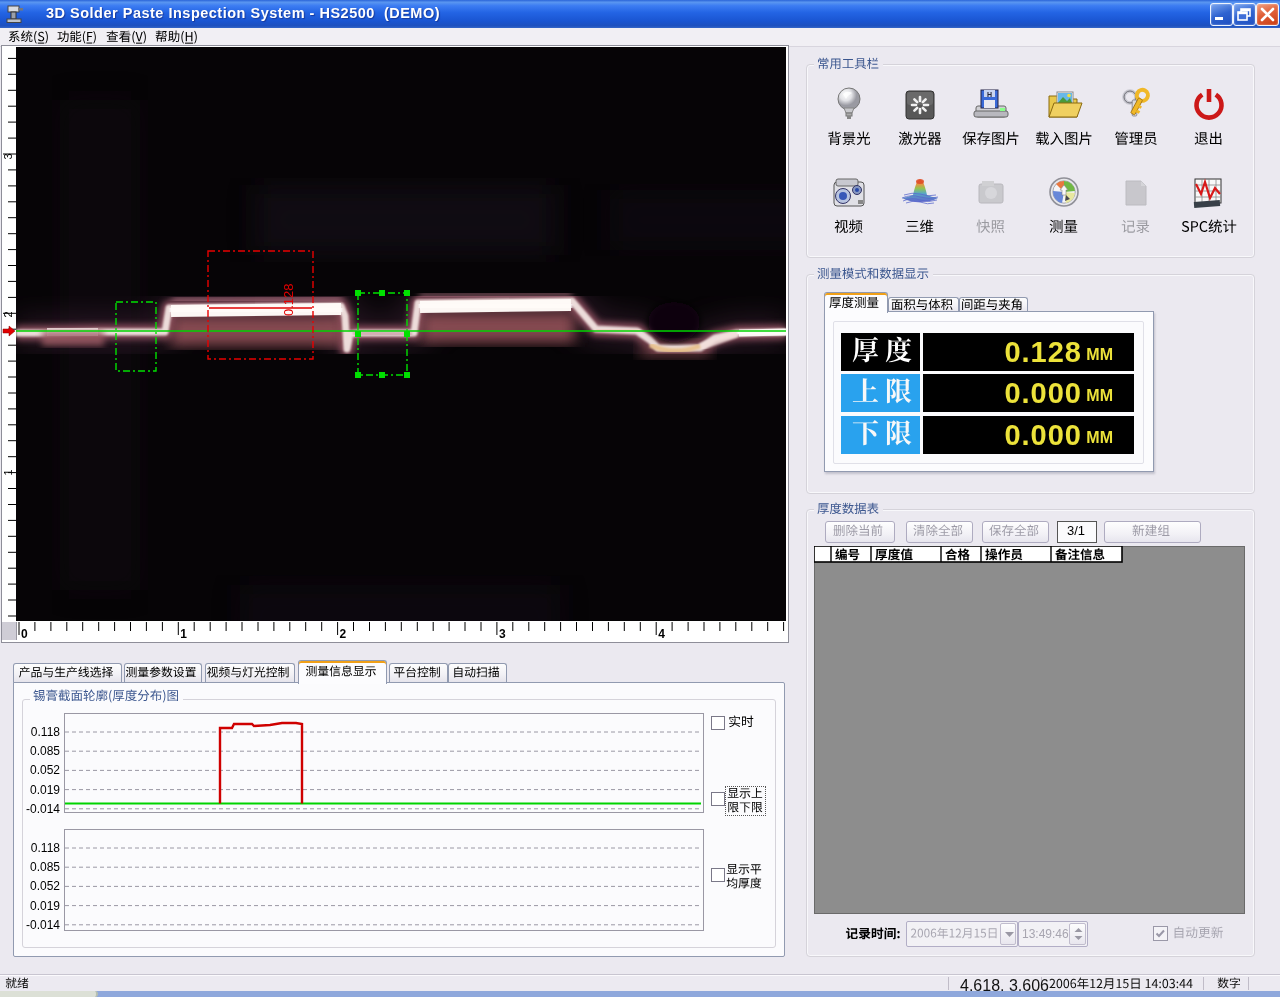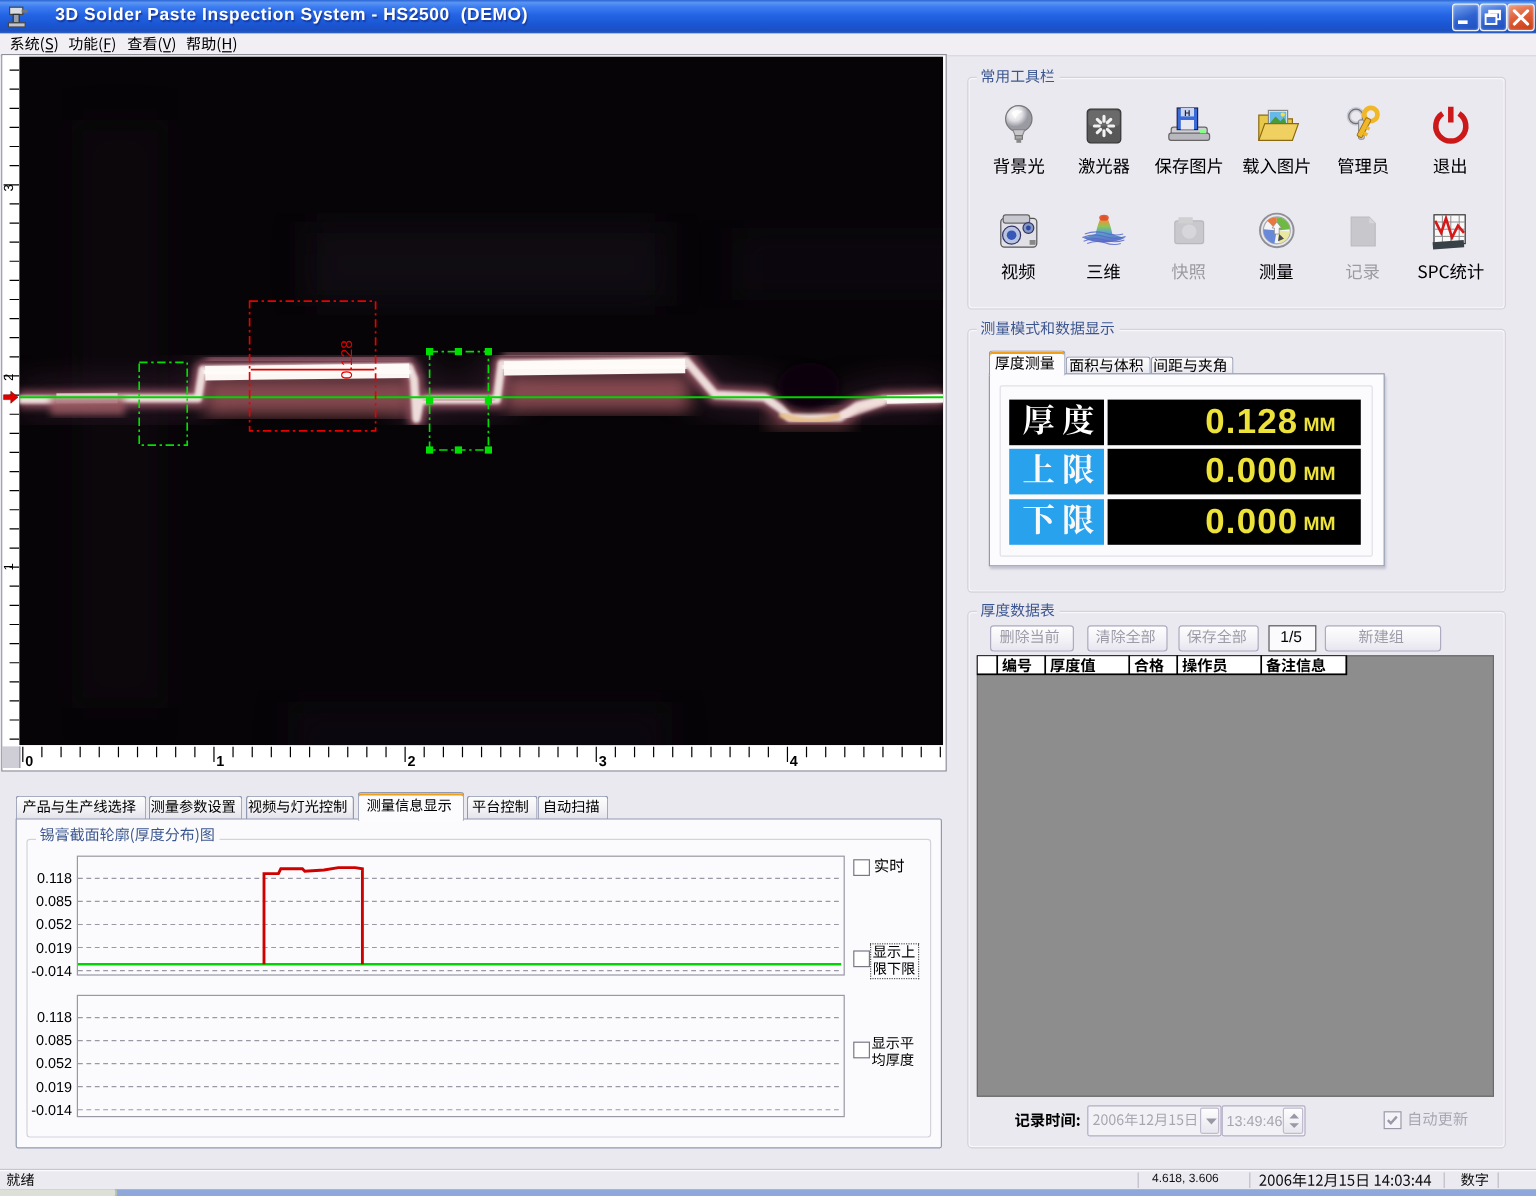--- a/index.html
+++ b/index.html
@@ -97,21 +97,21 @@
         <path transform="translate(1000,0)" d="M45 53 59 -18C151 5 272 36 388 66L381 129C256 100 129 70 45 53ZM867 786C847 744 824 704 799 665V720H664V840H593V720H429V653H593V527H377V459H620C541 389 451 330 353 286C368 272 392 242 402 226C434 243 466 260 497 280V-76H568V-36H826V-73H899V360H611C649 391 686 424 720 459H959V527H782C841 598 893 677 936 764ZM664 653H791C761 608 727 566 690 527H664ZM568 132H826V28H568ZM568 193V296H826V193ZM61 423C76 430 100 436 227 452C182 386 140 333 122 313C91 276 68 251 46 247C55 230 66 196 69 182C88 194 121 203 352 250C350 265 350 293 352 312L173 280C250 369 325 479 390 590L331 625C312 588 290 551 268 516L133 502C191 588 249 700 292 807L224 838C186 717 116 586 93 553C72 519 56 494 38 491C47 472 58 438 61 423Z"></path>
       </g>
     </svg>
   </div>
 <div class="abs" style="left:0;top:977px;width:1280px;height:13px;">
     <div class="abs" style="left:948px;top:0;width:1px;height:13px;background:#c0bcc8;"></div>
     <div class="abs" style="left:1041px;top:0;width:1px;height:13px;background:#c0bcc8;"></div>
     <div class="abs" style="left:1203px;top:0;width:1px;height:13px;background:#c0bcc8;"></div>
     <div class="abs" style="left:1248px;top:0;width:1px;height:13px;background:#c0bcc8;"></div>
   </div>
-<div class="abs" style="left:960px;top:977px;font-size:10px;color:#111;font-family:'Liberation Sans',sans-serif;">4.618, 3.606</div>
+<div class="abs" style="left:960px;top:977px;font-size:16px;color:#111;font-family:'Liberation Sans',sans-serif;">4.618, 3.606</div>
 <div style="position:absolute;left:1049px;top:977px;">
     <svg width="145" height="15" viewBox="0 0 145.4 14.8" style="overflow:visible;">
       <g transform="translate(0,11.0) scale(0.01250,-0.01250)" fill="#111">
         <path transform="translate(0,0)" d="M44 0H505V79H302C265 79 220 75 182 72C354 235 470 384 470 531C470 661 387 746 256 746C163 746 99 704 40 639L93 587C134 636 185 672 245 672C336 672 380 611 380 527C380 401 274 255 44 54Z"></path>
         <path transform="translate(555,0)" d="M278 -13C417 -13 506 113 506 369C506 623 417 746 278 746C138 746 50 623 50 369C50 113 138 -13 278 -13ZM278 61C195 61 138 154 138 369C138 583 195 674 278 674C361 674 418 583 418 369C418 154 361 61 278 61Z"></path>
         <path transform="translate(1110,0)" d="M278 -13C417 -13 506 113 506 369C506 623 417 746 278 746C138 746 50 623 50 369C50 113 138 -13 278 -13ZM278 61C195 61 138 154 138 369C138 583 195 674 278 674C361 674 418 583 418 369C418 154 361 61 278 61Z"></path>
         <path transform="translate(1665,0)" d="M301 -13C415 -13 512 83 512 225C512 379 432 455 308 455C251 455 187 422 142 367C146 594 229 671 331 671C375 671 419 649 447 615L499 671C458 715 403 746 327 746C185 746 56 637 56 350C56 108 161 -13 301 -13ZM144 294C192 362 248 387 293 387C382 387 425 324 425 225C425 125 371 59 301 59C209 59 154 142 144 294Z"></path>
         <path transform="translate(2220,0)" d="M48 223V151H512V-80H589V151H954V223H589V422H884V493H589V647H907V719H307C324 753 339 788 353 824L277 844C229 708 146 578 50 496C69 485 101 460 115 448C169 500 222 569 268 647H512V493H213V223ZM288 223V422H512V223Z"></path>
         <path transform="translate(3220,0)" d="M88 0H490V76H343V733H273C233 710 186 693 121 681V623H252V76H88Z"></path>
         <path transform="translate(3775,0)" d="M44 0H505V79H302C265 79 220 75 182 72C354 235 470 384 470 531C470 661 387 746 256 746C163 746 99 704 40 639L93 587C134 636 185 672 245 672C336 672 380 611 380 527C380 401 274 255 44 54Z"></path>
@@ -706,21 +706,21 @@
     <svg width="51" height="15" viewBox="0 0 51.0 14.8" style="overflow:visible;">
       <g transform="translate(0,11.0) scale(0.01250,-0.01250)" fill="#9c9aa6">
         <path transform="translate(0,0)" d="M452 726H824V542H452ZM380 793V474H598V350H306V281H554C486 175 380 74 277 23C294 9 317 -18 329 -36C427 21 528 121 598 232V-80H673V235C740 125 836 20 928 -38C941 -19 964 7 981 22C884 74 782 175 718 281H954V350H673V474H899V793ZM277 837C219 686 123 537 23 441C36 424 58 384 65 367C102 404 138 448 173 496V-77H245V607C284 673 319 744 347 815Z"></path>
         <path transform="translate(1000,0)" d="M613 349V266H335V196H613V10C613 -4 610 -8 592 -9C574 -10 514 -10 448 -8C458 -29 468 -58 471 -79C557 -79 613 -79 647 -68C680 -56 689 -35 689 9V196H957V266H689V324C762 370 840 432 894 492L846 529L831 525H420V456H761C718 416 663 375 613 349ZM385 840C373 797 359 753 342 709H63V637H311C246 499 153 370 31 284C43 267 61 235 69 216C112 247 152 282 188 320V-78H264V411C316 481 358 557 394 637H939V709H424C438 746 451 784 462 821Z"></path>
         <path transform="translate(2000,0)" d="M493 851C392 692 209 545 26 462C45 446 67 421 78 401C118 421 158 444 197 469V404H461V248H203V181H461V16H76V-52H929V16H539V181H809V248H539V404H809V470C847 444 885 420 925 397C936 419 958 445 977 460C814 546 666 650 542 794L559 820ZM200 471C313 544 418 637 500 739C595 630 696 546 807 471Z"></path>
         <path transform="translate(3000,0)" d="M141 628C168 574 195 502 204 455L272 475C263 521 236 591 206 645ZM627 787V-78H694V718H855C828 639 789 533 751 448C841 358 866 284 866 222C867 187 860 155 840 143C829 136 814 133 799 132C779 132 751 132 722 135C734 114 741 83 742 64C771 62 803 62 828 65C852 68 874 74 890 85C923 108 936 156 936 215C936 284 914 363 824 457C867 550 913 664 948 757L897 790L885 787ZM247 826C262 794 278 755 289 722H80V654H552V722H366C355 756 334 806 314 844ZM433 648C417 591 387 508 360 452H51V383H575V452H433C458 504 485 572 508 631ZM109 291V-73H180V-26H454V-66H529V291ZM180 42V223H454V42Z"></path>
       </g>
     </svg>
   </div>
 <div class="abs" style="left:1057px;top:521px;width:38px;height:20px;border:1px solid #555;background:#fbfbfd;"></div>
-<div class="abs" style="left:1057px;top:523px;width:38px;text-align:center;font-size:13px;color:#000;font-family:'Liberation Sans',sans-serif;">1/5</div>
+<div class="abs" style="left:1057px;top:523px;width:38px;text-align:center;font-size:13px;color:#000;font-family:'Liberation Sans',sans-serif;">3/1</div>
 <div class="btn" style="left:1104px;top:521px;width:95px;height:20px;"></div>
 <div class="abs" style="left:1132px;top:524px;">
     <svg width="39" height="15" viewBox="0 0 38.5 14.8" style="overflow:visible;">
       <g transform="translate(0,11.0) scale(0.01250,-0.01250)" fill="#9c9aa6">
         <path transform="translate(0,0)" d="M360 213C390 163 426 95 442 51L495 83C480 125 444 190 411 240ZM135 235C115 174 82 112 41 68C56 59 82 40 94 30C133 77 173 150 196 220ZM553 744V400C553 267 545 95 460 -25C476 -34 506 -57 518 -71C610 59 623 256 623 400V432H775V-75H848V432H958V502H623V694C729 710 843 736 927 767L866 822C794 792 665 762 553 744ZM214 827C230 799 246 765 258 735H61V672H503V735H336C323 768 301 811 282 844ZM377 667C365 621 342 553 323 507H46V443H251V339H50V273H251V18C251 8 249 5 239 5C228 4 197 4 162 5C172 -13 182 -41 184 -59C233 -59 267 -58 290 -47C313 -36 320 -18 320 17V273H507V339H320V443H519V507H391C410 549 429 603 447 652ZM126 651C146 606 161 546 165 507L230 525C225 563 208 622 187 665Z"></path>
         <path transform="translate(1000,0)" d="M394 755V695H581V620H330V561H581V483H387V422H581V345H379V288H581V209H337V149H581V49H652V149H937V209H652V288H899V345H652V422H876V561H945V620H876V755H652V840H581V755ZM652 561H809V483H652ZM652 620V695H809V620ZM97 393C97 404 120 417 135 425H258C246 336 226 259 200 193C173 233 151 283 134 343L78 322C102 241 132 177 169 126C134 60 89 8 37 -30C53 -40 81 -66 92 -80C140 -43 183 7 218 70C323 -30 469 -55 653 -55H933C937 -35 951 -2 962 14C911 13 694 13 654 13C485 13 347 35 249 132C290 225 319 342 334 483L292 493L278 492H192C242 567 293 661 338 758L290 789L266 778H64V711H237C197 622 147 540 129 515C109 483 84 458 66 454C76 439 91 408 97 393Z"></path>
         <path transform="translate(2000,0)" d="M48 58 63 -14C157 10 282 42 401 73L394 137C266 106 134 76 48 58ZM481 790V11H380V-58H959V11H872V790ZM553 11V207H798V11ZM553 466H798V274H553ZM553 535V721H798V535ZM66 423C81 430 105 437 242 454C194 388 150 335 130 315C97 278 71 253 49 249C58 231 69 197 73 182C94 194 129 204 401 259C400 274 400 302 402 321L182 281C265 370 346 480 415 591L355 628C334 591 311 555 288 520L143 504C207 590 269 701 318 809L250 840C205 719 126 588 102 555C79 521 60 497 42 493C50 473 62 438 66 423Z"></path>
       </g>
     </svg>
   </div>

